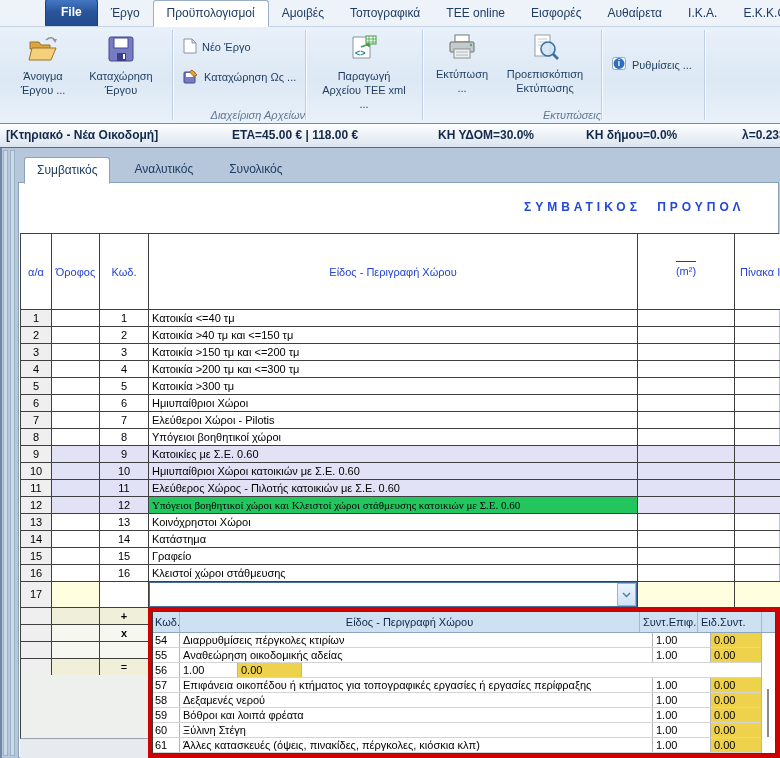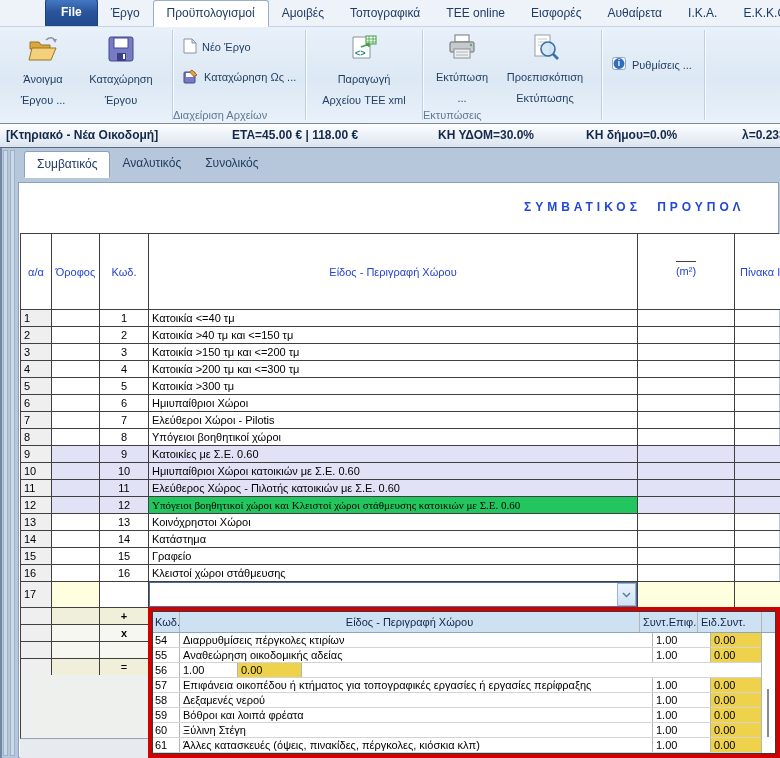--- a/index.html
+++ b/index.html
@@ -12,50 +12,50 @@
   .tab{padding:5px 13px 6px;color:#1e3c64;font-size:12px;white-space:nowrap;cursor:default;}
   .tab.file{background:linear-gradient(#4478c4,#2a5599 45%,#1f4a8f);color:#fff;font-weight:bold;
             border:1px solid #1c4182;border-bottom:none;border-radius:3px 3px 0 0;padding:5px 15px 7px;margin-left:37px;}
   .tab.active{background:#fff;border:1px solid #98aec9;border-bottom:1px solid #fff;
               border-radius:3px 3px 0 0;margin-bottom:-1px;position:relative;z-index:2;}
 
   
   .ribbon{position:absolute;top:27px;left:0;right:0;height:97px;box-sizing:border-box;
           background:linear-gradient(#e9f1fa,#dce8f4 55%,#e9f1fa);border-bottom:1px solid #7e8b99;display:flex;}
   .rgroup{position:relative;height:100%;padding:3px 8px 16px;display:flex;align-items:flex-start;box-sizing:border-box;}
-  .rcaption{position:absolute;bottom:2px;left:0;right:0;text-align:left;color:#5f7795;font-size:11px;}
+  .rcaption{position:absolute;bottom:2px;left:0;right:0;text-align:right;color:#5f7795;font-size:11px;font-style:italic;}
   .rsep{width:1px;background:#c0cfe2;box-shadow:1px 0 0 #f6fafd;margin:3px 0;}
   .bigbtn{display:flex;flex-direction:column;align-items:center;text-align:center;color:#1e3c5f;
           padding:4px 4px 0;cursor:default;}
-  .bigbtn .lbl{margin-top:3px;line-height:21px;}
+  .bigbtn .lbl{margin-top:3px;line-height:14px;}
   .smallcol{display:flex;flex-direction:column;gap:12px;padding:8px 2px 0;}
   .smallbtn{display:flex;align-items:center;gap:5px;color:#1e3c5f;white-space:nowrap;cursor:default;}
 
   
   .infobar{position:absolute;top:124px;left:0;right:0;height:24px;
            background:linear-gradient(#fdfeff,#dbe4ef);border-bottom:1px solid #5a6a7c;box-sizing:border-box;}
   .infobar span{position:absolute;top:4px;font-size:12px;font-weight:bold;color:#14294a;white-space:nowrap;}
 
   
   .strip{position:absolute;top:150px;bottom:2px;width:5px;background:#ccd9e8;border:1px solid #9db1c7;box-sizing:border-box;}
-  .subtabs{position:absolute;top:151px;left:24px;display:flex;z-index:3;}
+  .subtabs{position:absolute;top:157px;left:24px;display:flex;z-index:3;gap:12px;}
   .subtab{padding:5px 12px 6px;font-size:12px;color:#1e3c64;cursor:default;}
   .subtab.active{background:#fff;border:1px solid #8aa3bd;border-bottom:1px solid #fff;
                  border-radius:3px 3px 0 0;position:relative;z-index:3;}
   .panel{position:absolute;top:182px;left:18px;width:761px;height:576px;background:#fff;
          border:1px solid #8aa3bd;box-sizing:border-box;}
   .sheet-title{position:absolute;top:17px;left:505px;color:#2348d8;font-size:12px;font-weight:bold;
                letter-spacing:4px;word-spacing:9px;white-space:nowrap;}
 
   
   .grid{position:absolute;top:50px;left:1px;width:759px;border-top:1px solid #3f3f3f;border-left:1px solid #3f3f3f;
         box-sizing:border-box;background:#fff;}
   .cell{box-sizing:border-box;border-right:1px solid #3f3f3f;border-bottom:1px solid #3f3f3f;
         overflow:hidden;white-space:nowrap;padding:0 3px;line-height:16px;flex:none;}
-  .c-aa{width:31px;background:#efefef;}
+  .c-aa{width:31px;text-align:center;background:#efefef;}
   .c-floor{width:48px;}
   .c-code{width:49px;text-align:center;}
   .c-desc{width:489px;}
   .c-area{width:97px;}
   .c-ika{width:66px;}
   .hrow{display:flex;height:76px;color:#2442d6;}
   .hrow .cell{display:flex;align-items:center;justify-content:center;background:#fff;padding:0;gap:29px;}
   .hrow .c-aa{background:#fff;}
   .hcell-area{flex-direction:column;align-items:stretch;}
   .hsub{flex:1;display:flex;align-items:center;justify-content:center;}

